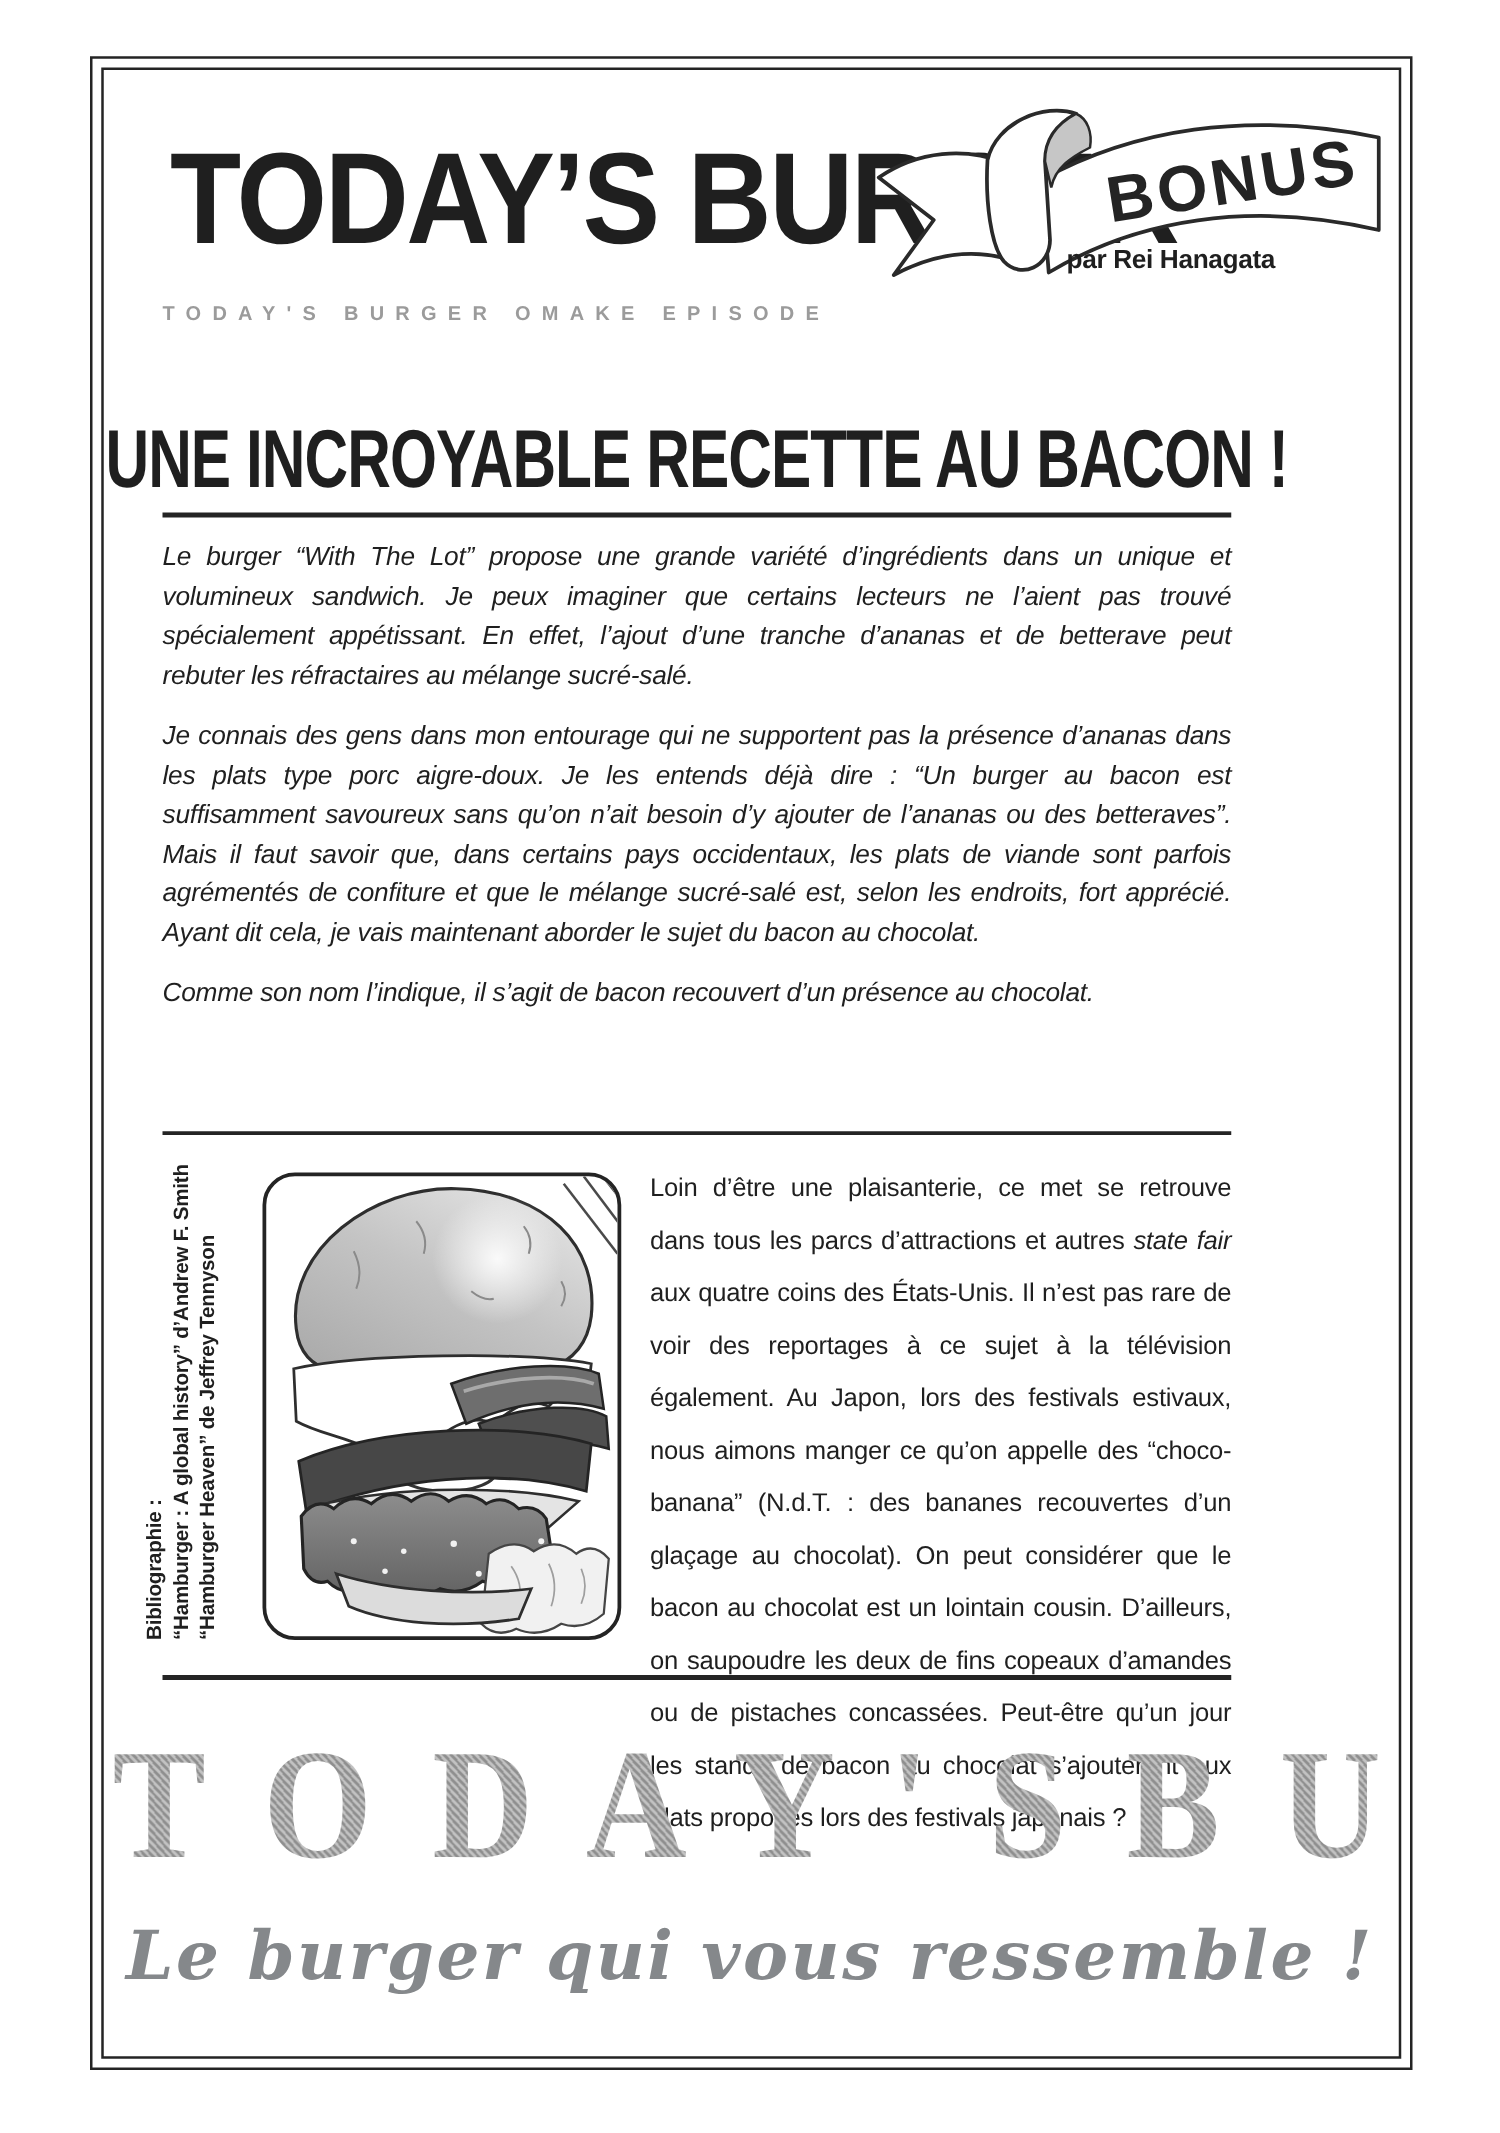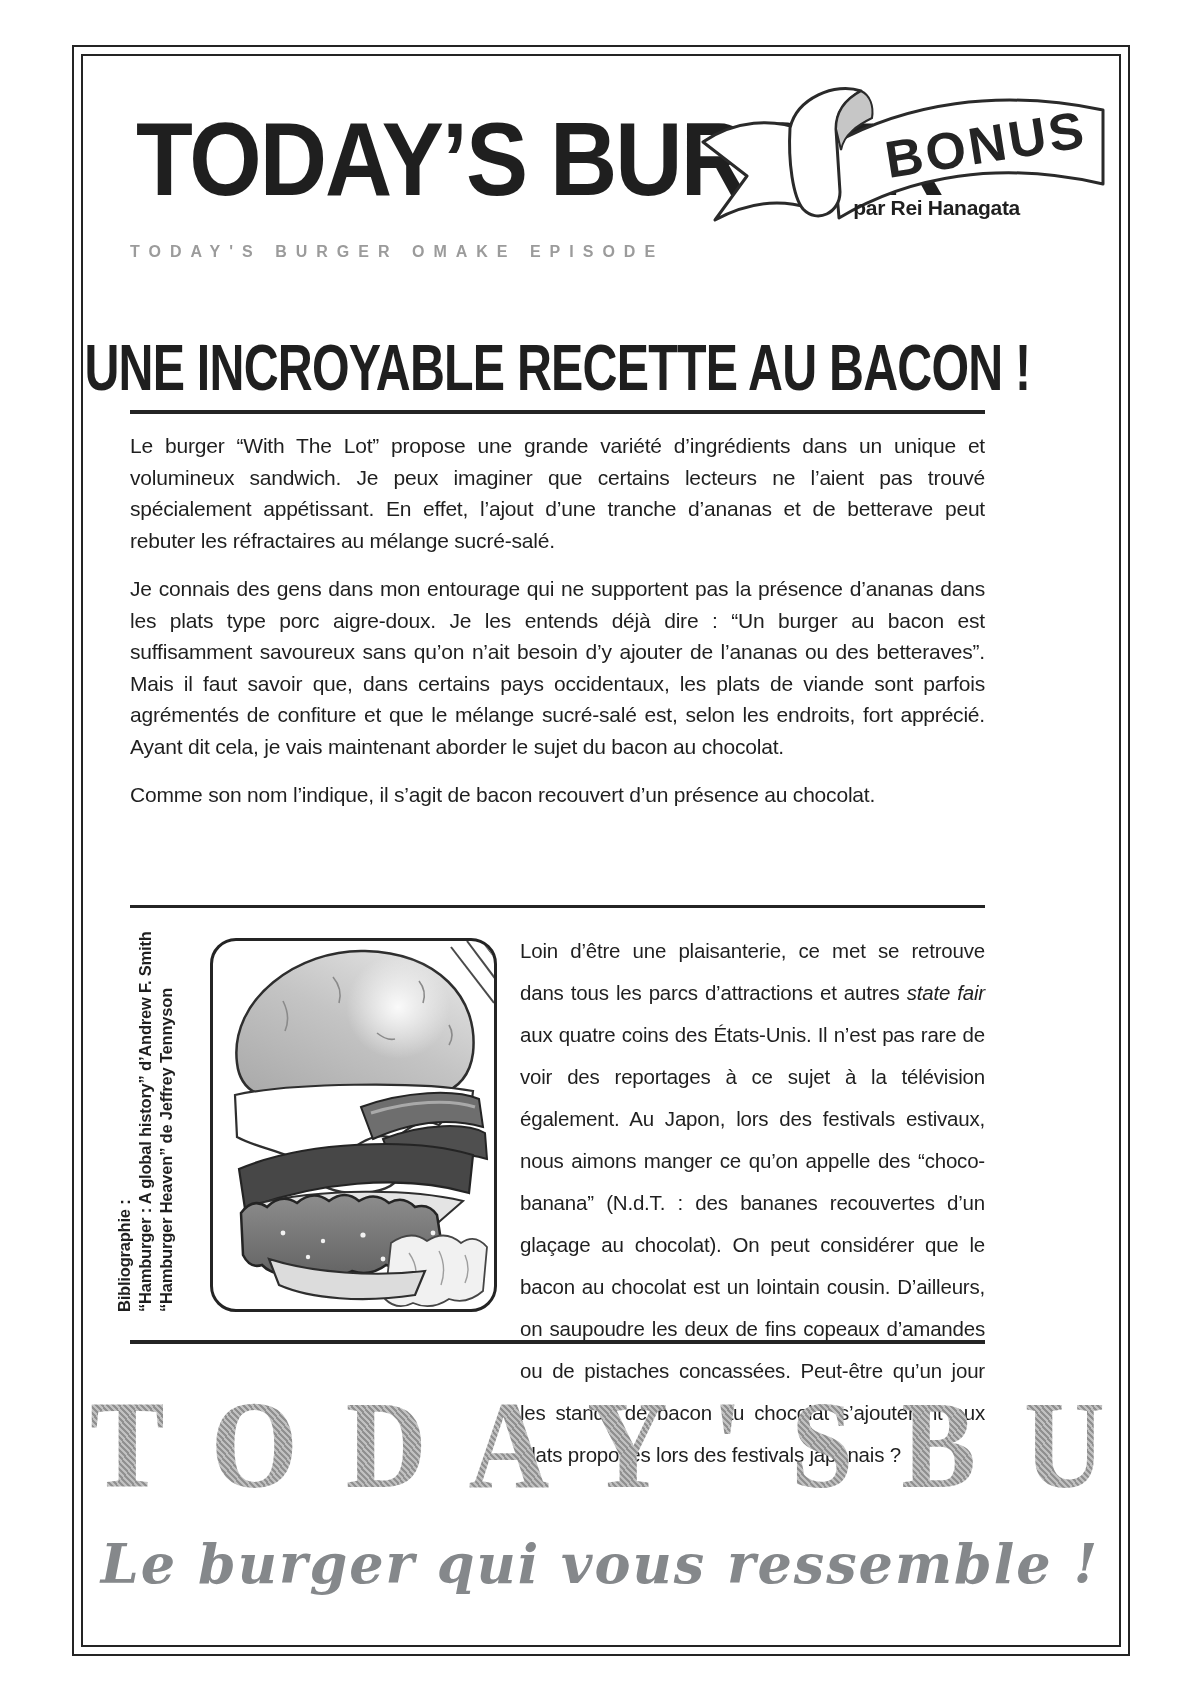--- a/index.html
+++ b/index.html
@@ -47,21 +47,21 @@
   .rule { position:absolute; left:130px; width:855px; background:#242424; }
   .rule-1 { top:410px; height:4px; }
   .rule-2 { top:905px; height:3px; }
   .rule-3 { top:1340px; height:4px; }
 
   
   .body-copy {
     position:absolute; left:130px; top:430px; width:855px;
     font-size:21px; line-height:31.5px; text-align:justify; letter-spacing:-0.2px;
   }
-  .body-copy p { margin:0 0 17px 0; }
+  .body-copy p { margin:0 0 17px 0;font-style:italic; }
 
   
   .feature { position:absolute; left:130px; top:928px; width:855px; height:392px; }
   .biblio {
     position:absolute; left:-16px; top:384px; width:376px;
     transform:rotate(-90deg); transform-origin:top left;
     font-size:16.5px; font-weight:bold; line-height:21px; letter-spacing:-0.2px;
     white-space:nowrap;
   }
   .burger-box {

